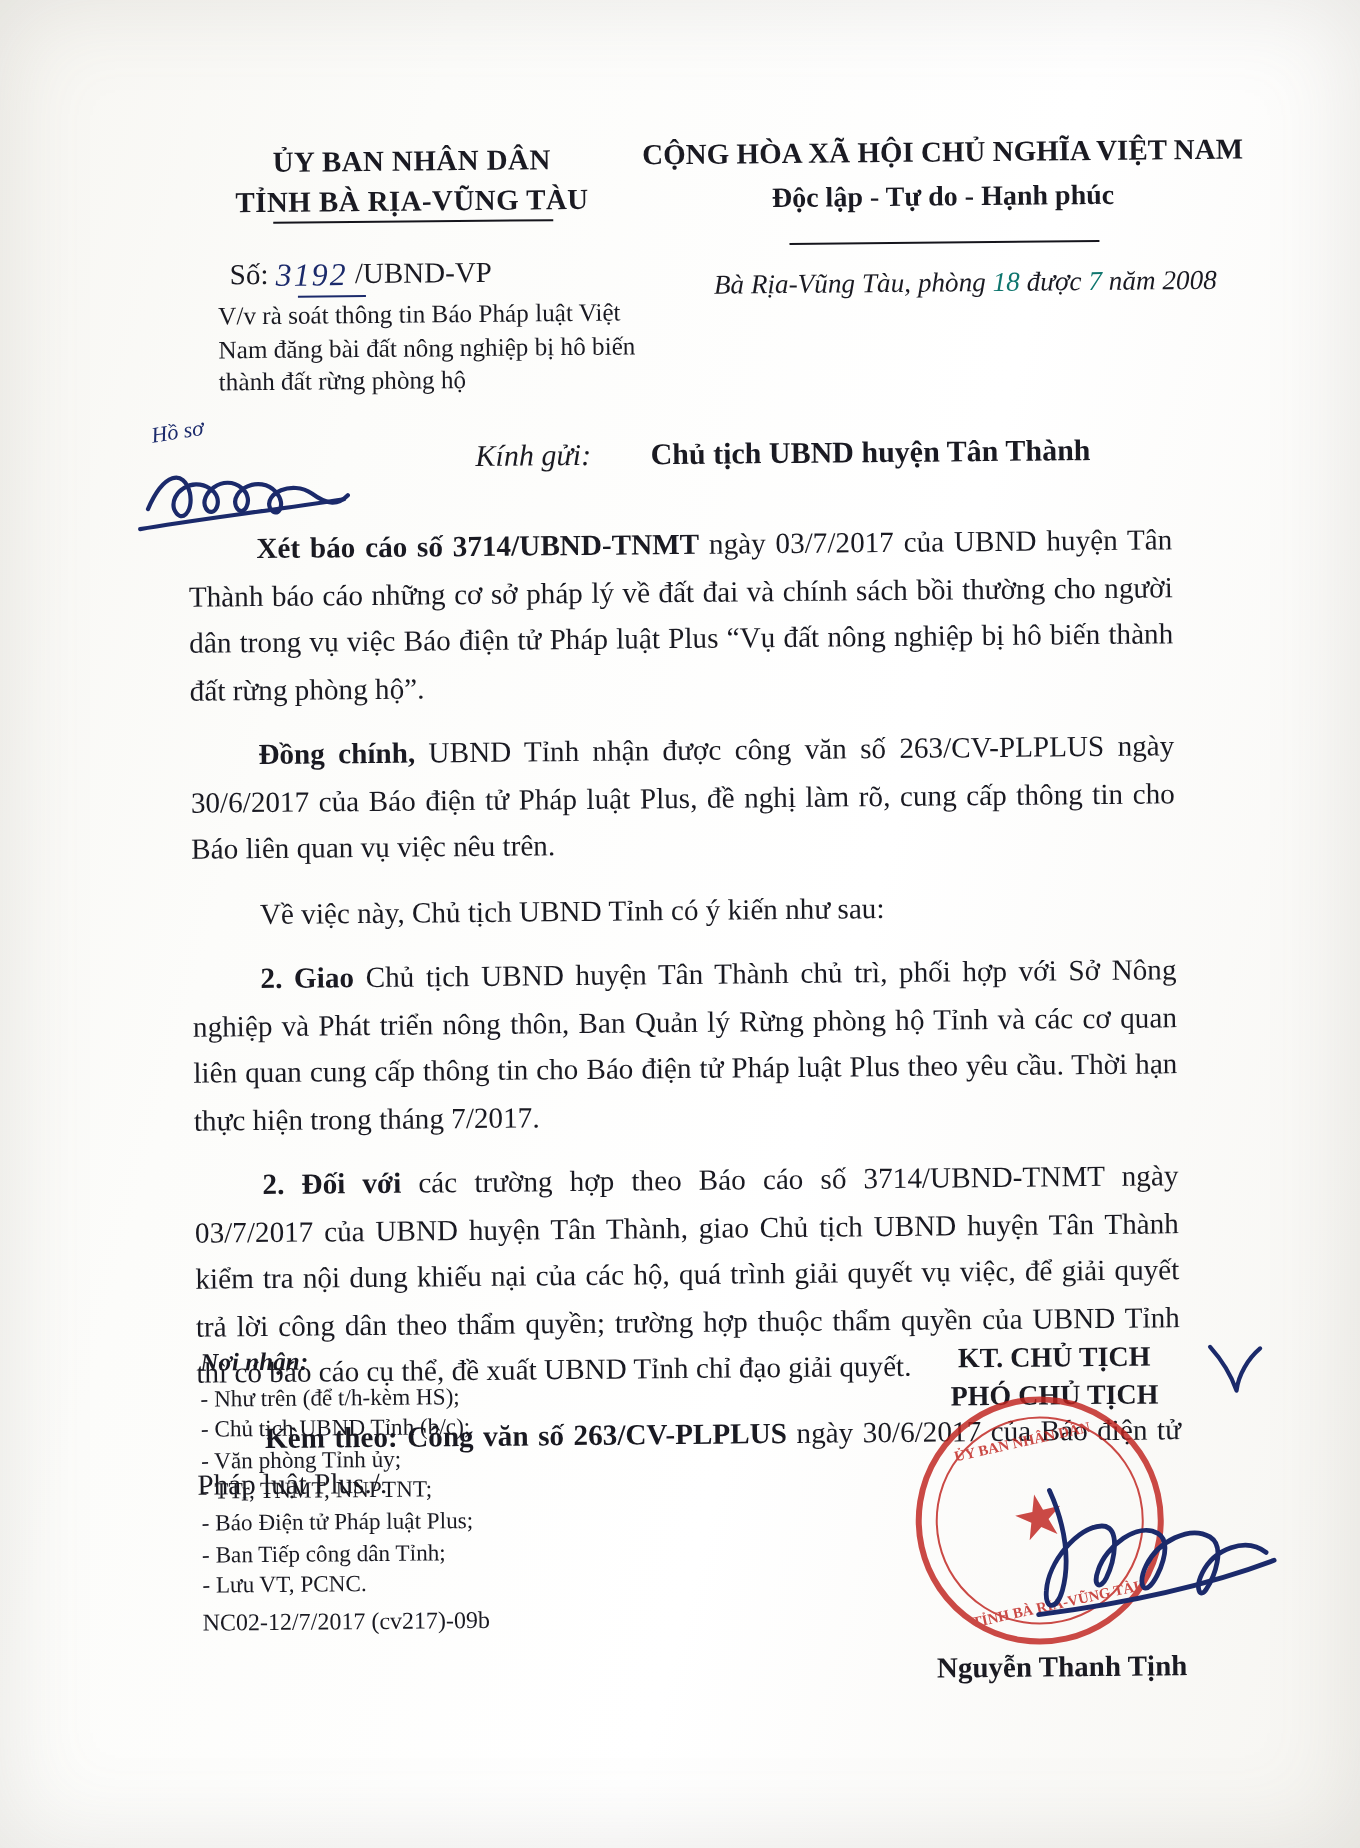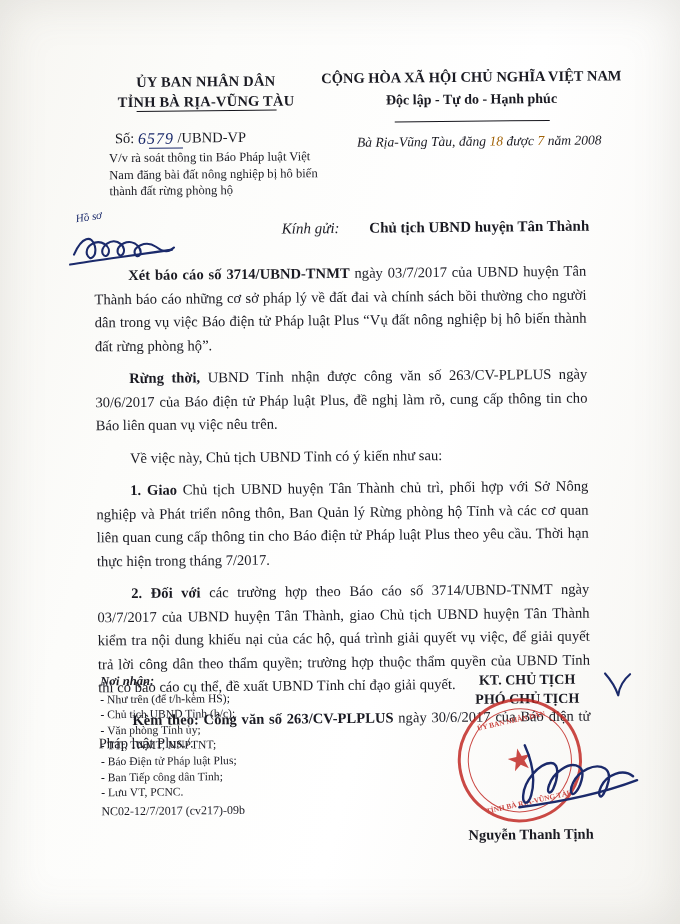--- a/index.html
+++ b/index.html
@@ -99,32 +99,32 @@
     line-height: 16.5px;
     text-align: left;
   }
   .place-date {
     position: absolute;
     left: 360px; top: 135px;
     font-size: 13.6px;
     font-style: italic;
   }
   .hand-ink {
-    color: #a16207;
+    color: #0f766e;
     font-family: "Liberation Serif", serif;
     font-style: italic;
   }
 
   
   .kinh-gui {
     position: absolute;
     left: 240px; top: 220px;
     font-size: 15px;
   }
-  .kinh-gui .lbl { font-style: italic; margin-left: 44px; }
+  .kinh-gui .lbl { font-style: italic; }
   .kinh-gui .who { font-weight: bold; margin-left: 26px; }
 
   
   .body-wrap {
     position: absolute;
     left: 96px; top: 262px;
     width: 492px;
     font-size: 14.6px;
     line-height: 23.5px;
     text-align: justify;
@@ -269,58 +269,58 @@
     <div class="rule left"></div>
 
     <div class="hdr-right txt">
       <div>CỘNG HÒA XÃ HỘI CHỦ NGHĨA VIỆT NAM</div>
       <div class="sub">Độc lập - Tự do - Hạnh phúc</div>
     </div>
     <div class="rule right"></div>
 
     <div class="so-line txt">
       <span>Số:</span>
-      <span class="so-num">6579</span>
+      <span class="so-num">3192</span>
       <span>/UBND-VP</span>
     </div>
     <div class="so-num-underline"></div>
 
     <div class="vv-block txt">
       <span>V/v</span>
       <span>rà soát thông tin Báo Pháp luật Việt Nam đăng bài đất nông nghiệp bị hô biến thành đất rừng phòng hộ</span>
     </div>
 
     <div class="place-date txt">
       <span>Bà Rịa-Vũng Tàu,</span>
-      <span>đăng</span>
+      <span>phòng</span>
       <span class="hand-ink">18</span>
       <span>được</span>
       <span class="hand-ink">7</span>
       <span>năm 2008</span>
     </div>
 
     <div class="kinh-gui txt">
       <span class="lbl">Kính gửi:</span>
       <span class="who">Chủ tịch UBND huyện Tân Thành</span>
     </div>
 
     <div class="ink-note">Hồ sơ</div>
     <svg class="ink" style="left:70px; top:218px; width:110px; height:50px;" viewBox="0 0 110 50">
       <path class="sig-path" d="M6,34 C14,16 24,14 27,26 C29,36 22,42 19,34 C17,26 28,18 37,24 C45,29 39,40 35,34 C31,27 44,16 53,24 C60,30 53,40 50,33 C47,25 62,17 70,26 C76,33 70,40 67,34 C64,27 78,20 88,27 C96,33 101,33 106,28"></path>
       <path class="sig-path" d="M2,44 C26,40 62,36 104,30"></path>
     </svg>
 
     <div class="body-wrap txt">
       <p><span class="b">Xét báo cáo số 3714/UBND-TNMT</span><span> ngày 03/7/2017 của UBND huyện Tân Thành báo cáo những cơ sở pháp lý về đất đai và chính sách bồi thường cho người dân trong vụ việc Báo điện tử Pháp luật Plus “Vụ đất nông nghiệp bị hô biến thành đất rừng phòng hộ”.</span></p>
 
-      <p><span class="b">Rừng thời,</span><span> UBND Tỉnh nhận được công văn số 263/CV-PLPLUS ngày 30/6/2017 của Báo điện tử Pháp luật Plus, đề nghị làm rõ, cung cấp thông tin cho Báo liên quan vụ việc nêu trên.</span></p>
+      <p><span class="b">Đồng chính,</span><span> UBND Tỉnh nhận được công văn số 263/CV-PLPLUS ngày 30/6/2017 của Báo điện tử Pháp luật Plus, đề nghị làm rõ, cung cấp thông tin cho Báo liên quan vụ việc nêu trên.</span></p>
 
       <p><span>Về việc này, Chủ tịch UBND Tỉnh có ý kiến như sau:</span></p>
 
-      <p><span class="b">1. Giao</span><span> Chủ tịch UBND huyện Tân Thành chủ trì, phối hợp với Sở Nông nghiệp và Phát triển nông thôn, Ban Quản lý Rừng phòng hộ Tỉnh và các cơ quan liên quan cung cấp thông tin cho Báo điện tử Pháp luật Plus theo yêu cầu. Thời hạn thực hiện trong tháng 7/2017.</span></p>
+      <p><span class="b">2. Giao</span><span> Chủ tịch UBND huyện Tân Thành chủ trì, phối hợp với Sở Nông nghiệp và Phát triển nông thôn, Ban Quản lý Rừng phòng hộ Tỉnh và các cơ quan liên quan cung cấp thông tin cho Báo điện tử Pháp luật Plus theo yêu cầu. Thời hạn thực hiện trong tháng 7/2017.</span></p>
 
       <p><span class="b">2. Đối với</span><span> các trường hợp theo Báo cáo số 3714/UBND-TNMT ngày 03/7/2017 của UBND huyện Tân Thành, giao Chủ tịch UBND huyện Tân Thành kiểm tra nội dung khiếu nại của các hộ, quá trình giải quyết vụ việc, để giải quyết trả lời công dân theo thẩm quyền; trường hợp thuộc thẩm quyền của UBND Tỉnh thì có báo cáo cụ thể, đề xuất UBND Tỉnh chỉ đạo giải quyết.</span></p>
 
       <p><span class="b">Kèm theo: Công văn số 263/CV-PLPLUS</span><span> ngày 30/6/2017 của Báo điện tử Pháp luật Plus./.</span></p>
     </div>
 
     <div class="noinhan txt">
       <div class="title">Nơi nhận:</div>
       <ul>
         <li>- Như trên (để t/h-kèm HS);</li>

